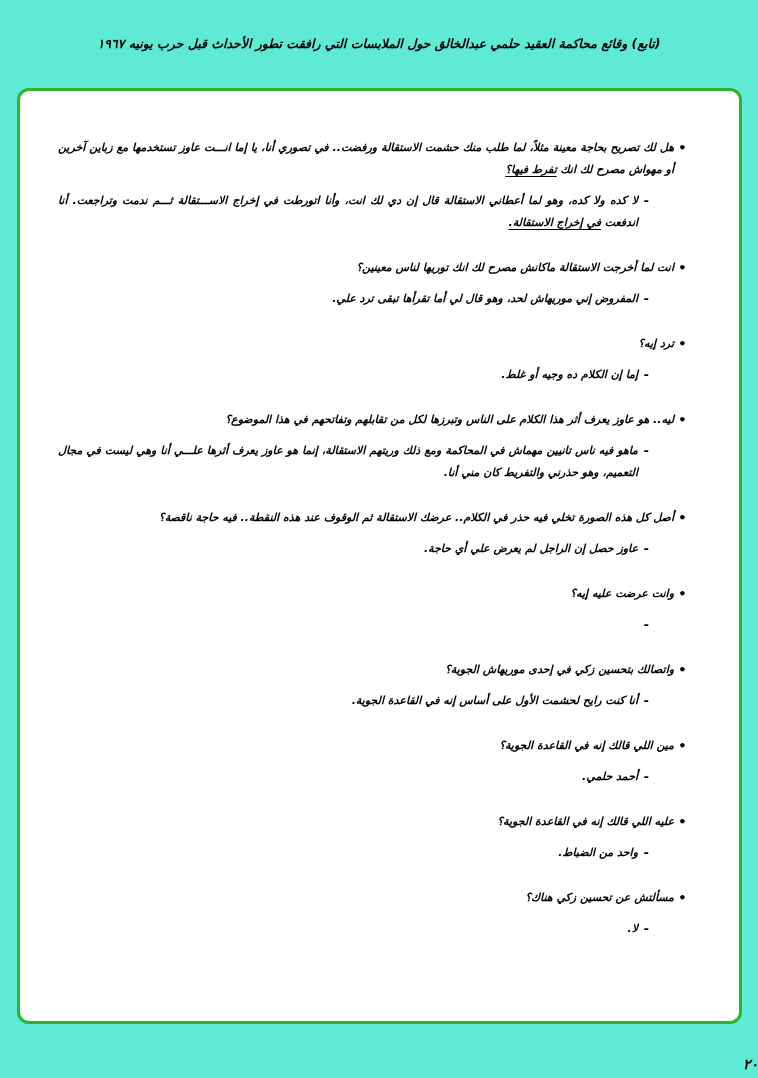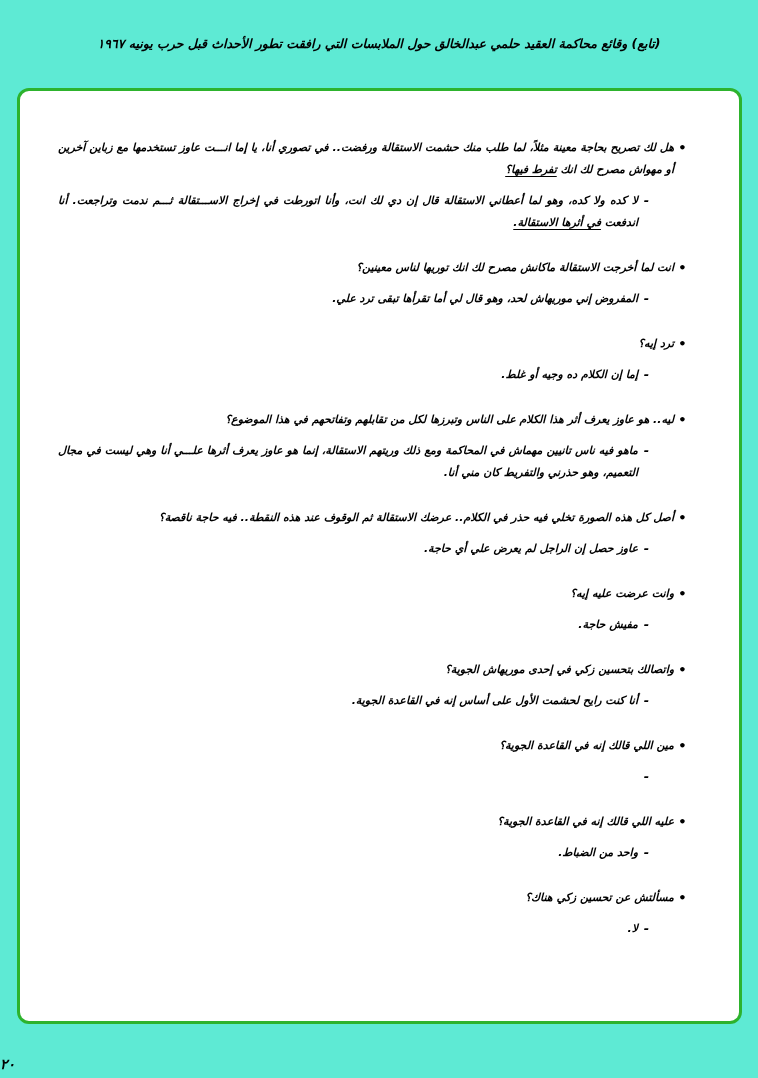--- a/index.html
+++ b/index.html
@@ -66,40 +66,40 @@
   }
   .line.q { padding-right: 18px; margin-top: 23px; }
   .line.a { padding-right: 54px; margin-top: 9px; }
   .line.q:first-child { margin-top: 0; }
   .line .text u { text-underline-offset: 3px; }
   .page-number {
     position: absolute;
     bottom: 6px;
     left: 0;
     right: 0;
-    text-align: left;
+    text-align: right;
     font-weight: 700;
     font-size: 14px;
   }
 </style>
 </head>
 <body>
 
 <div class="page">
   <div class="header">(تابع) وقائع محاكمة العقيد حلمي عبدالخالق حول الملابسات التي رافقت تطور الأحداث قبل حرب يونيه ١٩٦٧</div>
 
   <div class="frame">
     <div id="dialogue" class="dialogue">
         <div class="line q">
           <span class="marker">•</span>
           <span class="text">هل لك تصريح بحاجة معينة مثلاً، لما طلب منك حشمت الاستقالة ورفضت.. في تصوري أنا، يا إما انـــت عاوز تستخدمها مع زباين آخرين أو مهواش مصرح لك انك <u>تفرط فيها؟</u></span>
         </div>
         <div class="line a">
           <span class="marker">-</span>
-          <span class="text">لا كده ولا كده، وهو لما أعطاني الاستقالة قال إن دي لك انت، وأنا اتورطت في إخراج الاســـتقالة ثـــم ندمت وتراجعت. أنا اندفعت <u>في أثرها الاستقالة.</u></span>
+          <span class="text">لا كده ولا كده، وهو لما أعطاني الاستقالة قال إن دي لك انت، وأنا اتورطت في إخراج الاســـتقالة ثـــم ندمت وتراجعت. أنا اندفعت <u>في إخراج الاستقالة.</u></span>
         </div>
         <div class="line q">
           <span class="marker">•</span>
           <span class="text">انت لما أخرجت الاستقالة ماكانش مصرح لك انك توريها لناس معينين؟</span>
         </div>
         <div class="line a">
           <span class="marker">-</span>
           <span class="text">المفروض إني موريهاش لحد، وهو قال لي أما تقرأها تبقى ترد علي.</span>
         </div>
         <div class="line q">
@@ -125,36 +125,36 @@
         <div class="line a">
           <span class="marker">-</span>
           <span class="text">عاوز حصل إن الراجل لم يعرض علي أي حاجة.</span>
         </div>
         <div class="line q">
           <span class="marker">•</span>
           <span class="text">وانت عرضت عليه إيه؟</span>
         </div>
         <div class="line a">
           <span class="marker">-</span>
-          <span class="text">مفيش حاجة.</span>
         </div>
         <div class="line q">
           <span class="marker">•</span>
           <span class="text">واتصالك بتحسين زكي في إحدى موريهاش الجوية؟</span>
         </div>
         <div class="line a">
           <span class="marker">-</span>
           <span class="text">أنا كنت رايح لحشمت الأول على أساس إنه في القاعدة الجوية.</span>
         </div>
         <div class="line q">
           <span class="marker">•</span>
           <span class="text">مين اللي قالك إنه في القاعدة الجوية؟</span>
         </div>
         <div class="line a">
           <span class="marker">-</span>
+          <span class="text">أحمد حلمي.</span>
         </div>
         <div class="line q">
           <span class="marker">•</span>
           <span class="text">عليه اللي قالك إنه في القاعدة الجوية؟</span>
         </div>
         <div class="line a">
           <span class="marker">-</span>
           <span class="text">واحد من الضباط.</span>
         </div>
         <div class="line q">

